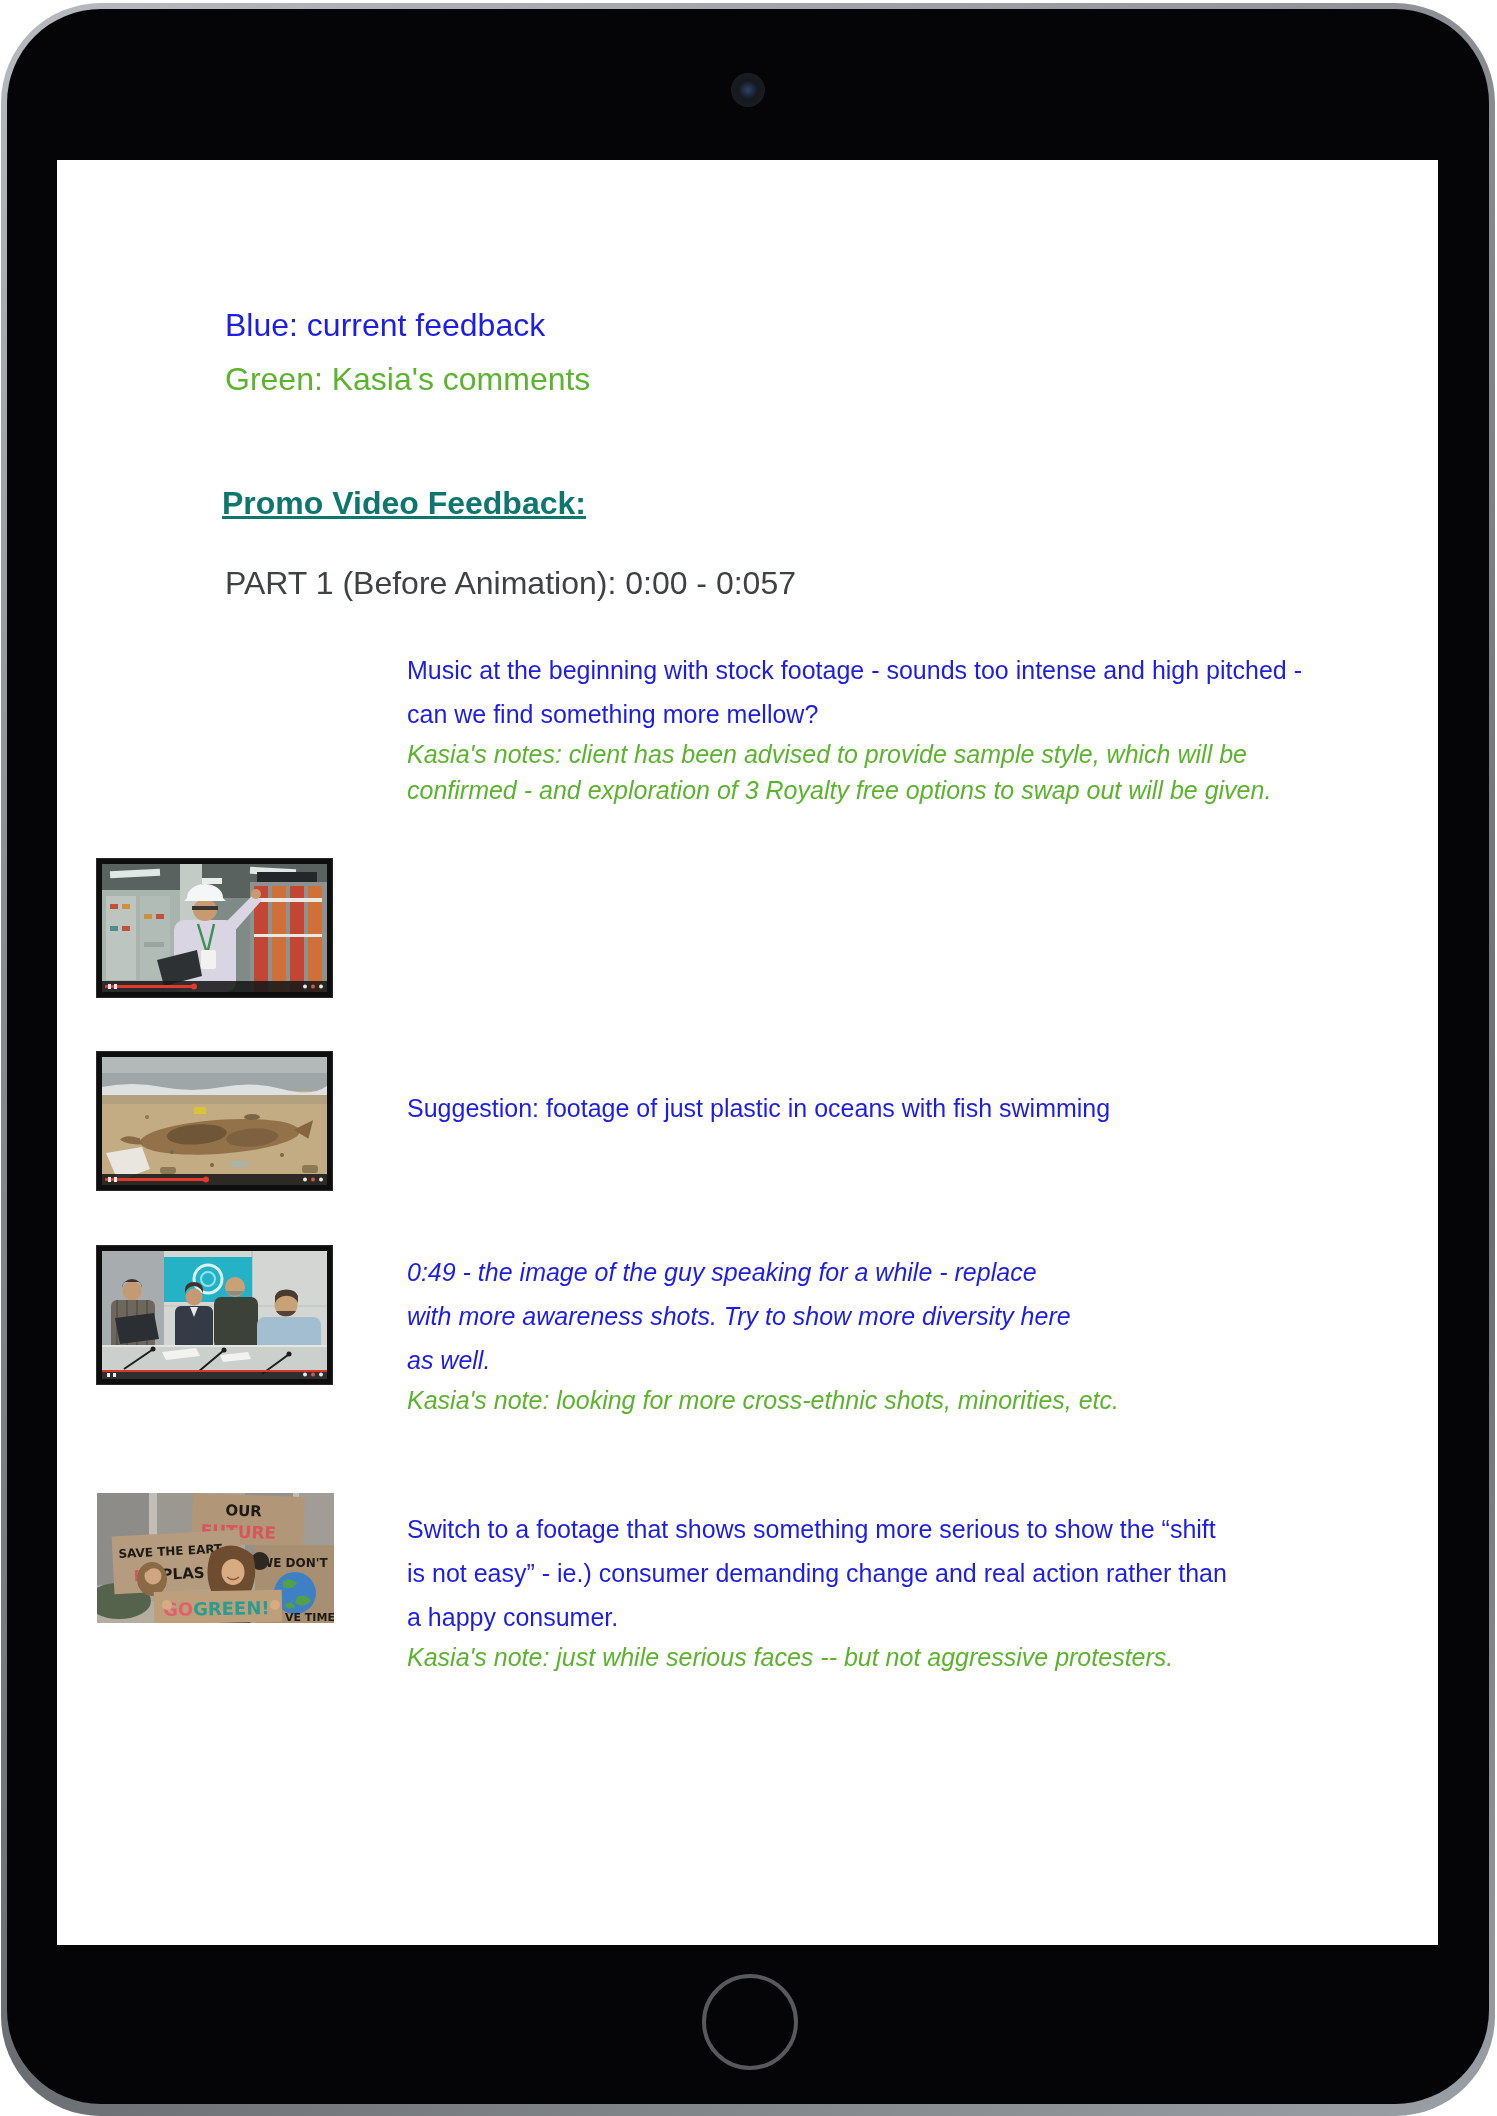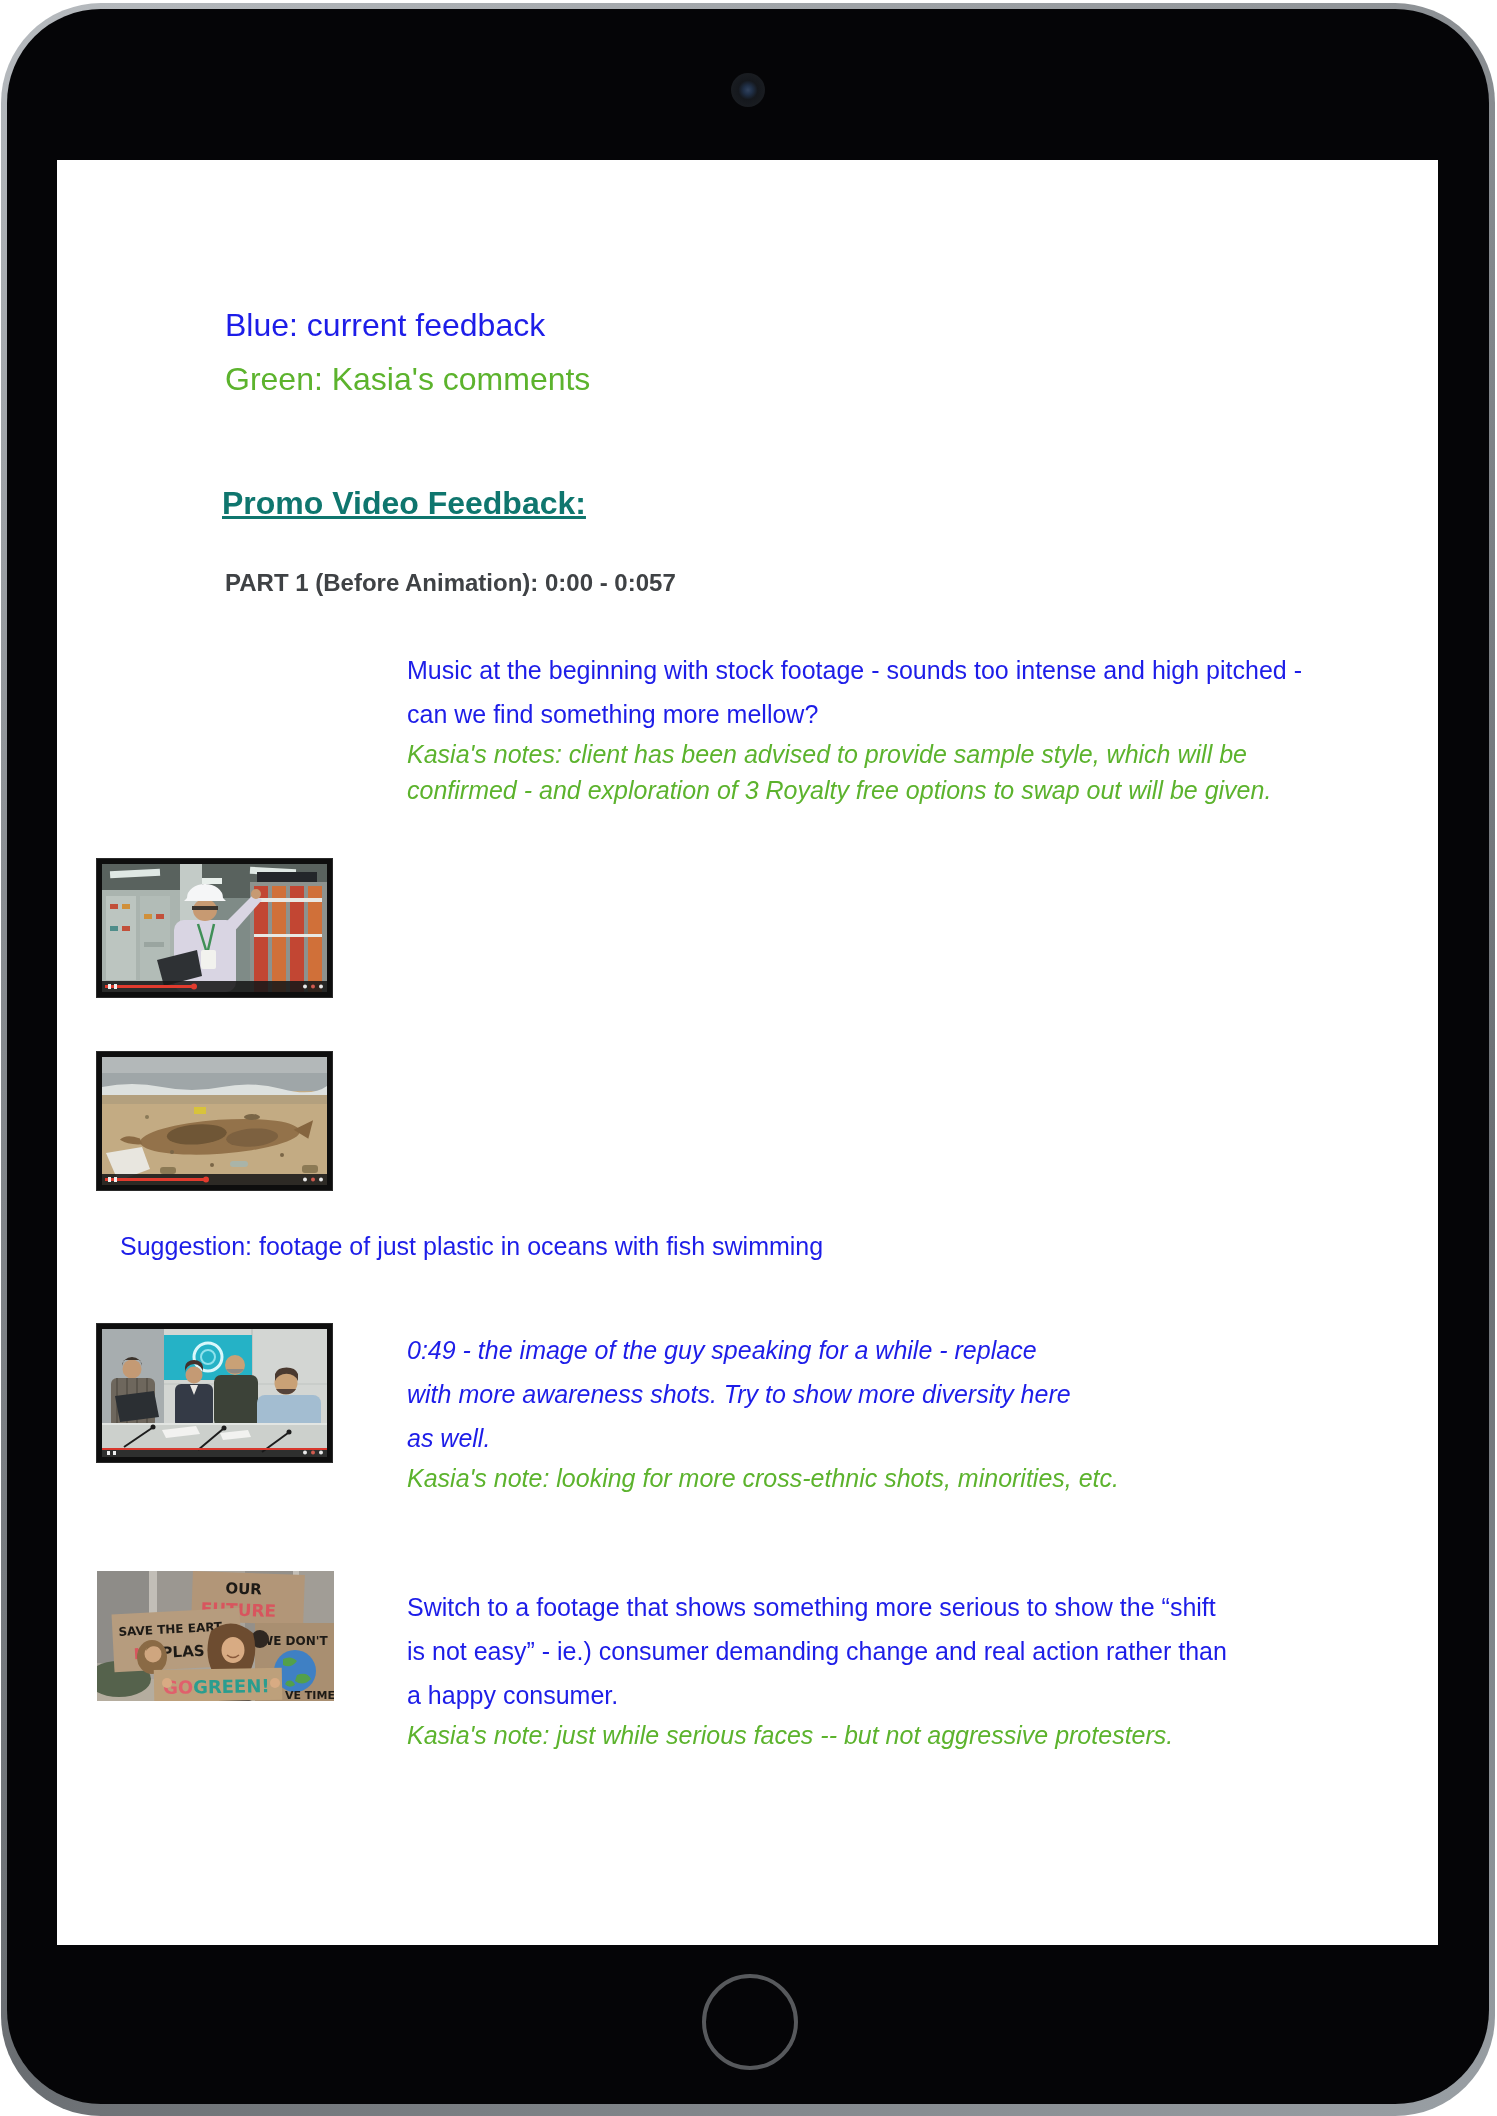--- a/index.html
+++ b/index.html
@@ -21,30 +21,30 @@
   .screen{position:absolute;left:57px;top:160px;width:1381px;height:1785px;
     background:#ffffff;overflow:hidden;}
   .doc{position:relative;width:100%;height:100%;}
 
   .legend-line{font-size:32px;line-height:42px;margin:0 0 0 168px;white-space:pre-line;}
   .legend-blue{padding-top:144px;color:var(--fb);}
   .legend-green{margin-top:12px;color:var(--note);}
 
   .doc-title{margin:82px 0 0 165px;font-size:32px;line-height:42px;font-weight:bold;
     color:#0f766e;text-decoration:underline;}
-  .part-heading{margin:40px 4px 0 168px;font-size:24px;line-height:38px;font-weight:bold;color:#3f4245;}
+  .part-heading{margin:40px 4px 0 168px;font-size:32px;line-height:38px;font-weight:normal;color:#3f4245;}
 
   .item-block{margin:46px 0 0 350px;width:1020px;}
   .fb{color:var(--fb);font-size:25px;line-height:44px;white-space:pre-line;margin:0;}
   .fb.italic{font-style:italic;}
   .note{color:var(--note);font-size:25px;line-height:36px;font-style:italic;white-space:pre-line;margin:0;}
 
   .row{display:flex;align-items:flex-start;}
   .row-2{margin-top:51px;}
-  .row-3{margin-top:55px;flex-direction:column;}
+  .row-3{margin-top:55px;}
   .row-4{margin-top:56px;}
   .row-5{margin-top:75px;}
   .thumb-col{flex:none;width:247px;margin-left:40px;}
   .vframe{background:#0e0e0e;padding:5px;width:225px;box-shadow:0 0 0 1px #2a2a2a;}
   .vframe svg{display:block;}
   .noframe{width:237px;}
   .noframe svg{display:block;}
   .row-text{margin-left:63px;width:1020px;}
   .pt-2{padding-top:12px;}
   .pt-3{padding-top:34px;}

